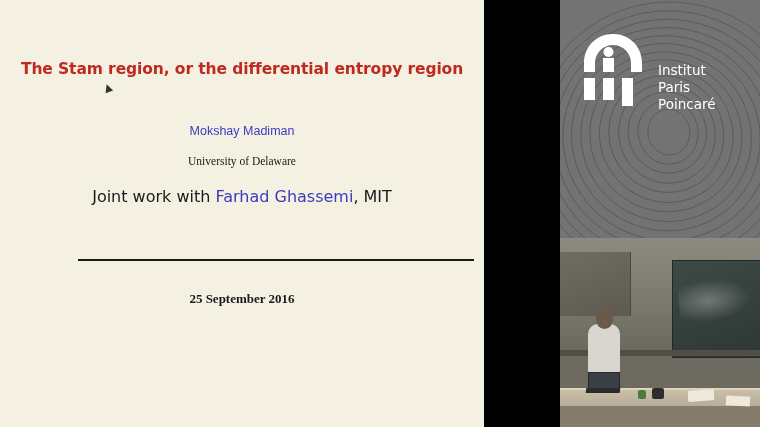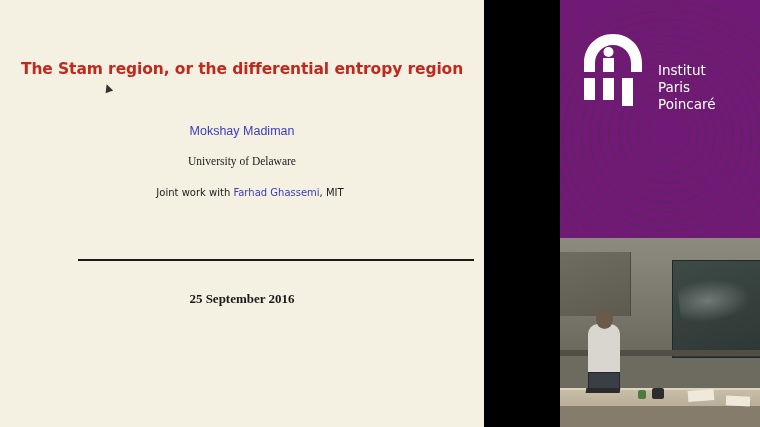--- a/index.html
+++ b/index.html
@@ -71,22 +71,21 @@
     margin-top: 7px;
   }
   .joint {
     position: absolute;
     left: 0;
     top: 187px;
     width: 100%;
     text-align: center;
     color: #1a1a1a;
     font-family: "DejaVu Sans", sans-serif;
-    font-size: 10px;
-    padding-left: 8px;
+    font-size: 16px;
   }
   .joint .coauthor { color: #3b3bc0; }
 
   .rule {
     position: absolute;
     left: 78px;
     top: 259px;
     width: 396px;
     height: 1.5px;
     background: #1a1a1a;
@@ -127,21 +126,21 @@
     height: 427px;
     background: #000;
   }
 
   
   #logo-pane {
     position: absolute;
     left: 0; top: 0;
     width: 200px;
     height: 238px;
-    background: #701a75;
+    background: #737373;
     overflow: hidden;
   }
   .spiral {
     position: absolute;
     left: -40px;
     top: -10px;
     width: 300px;
     height: 300px;
     opacity: .55;
   }

